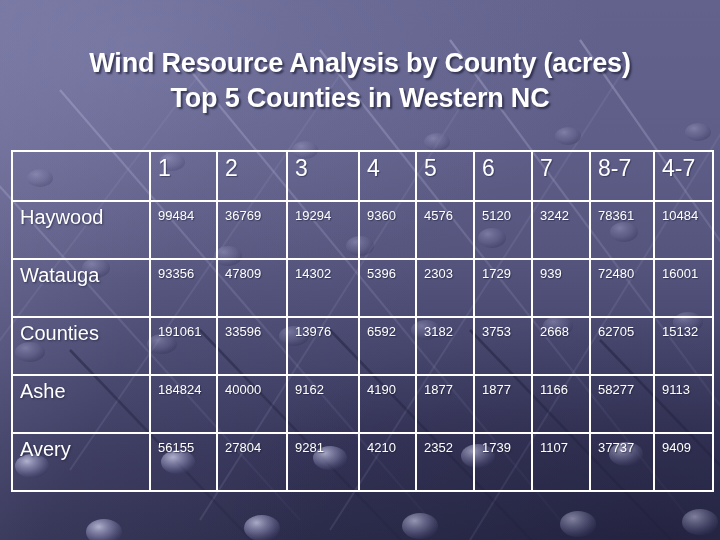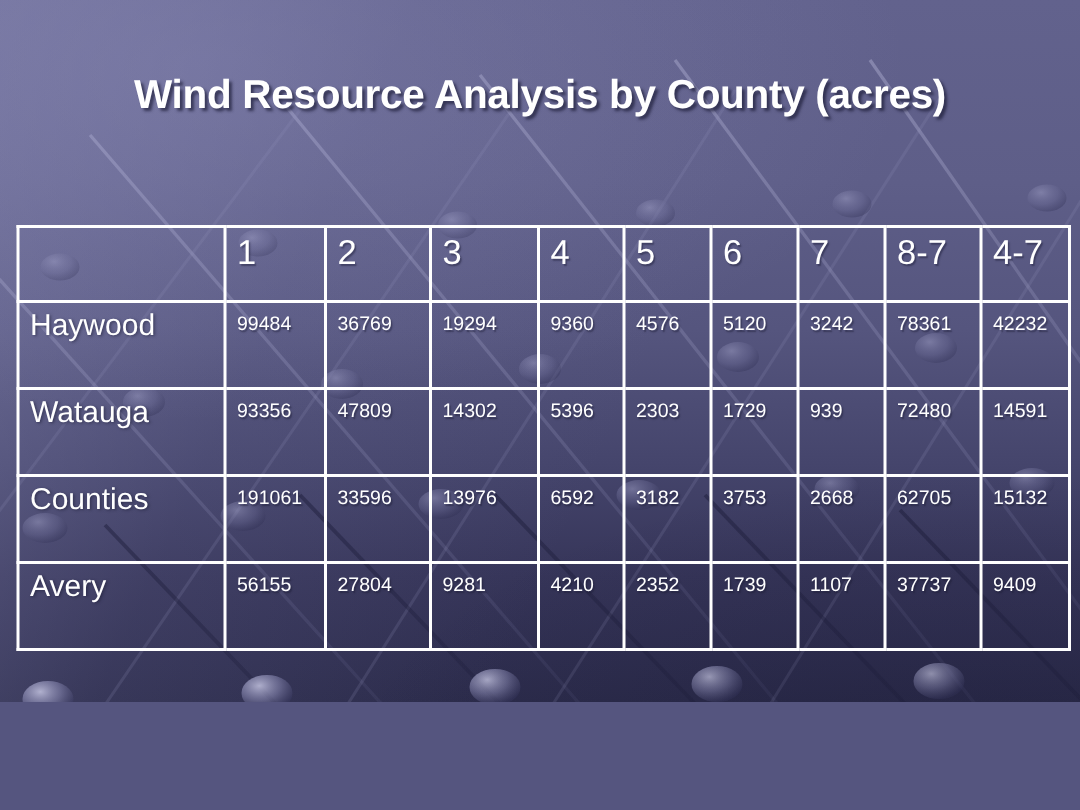--- a/index.html
+++ b/index.html
@@ -10,21 +10,21 @@
     width: 720px;
     height: 540px;
     overflow: hidden;
     font-family: "Liberation Sans", sans-serif;
     background: #55557f;
   }
 
   #slide {
     position: relative;
     width: 720px;
-    height: 468px;
+    height: 540px;
     overflow: hidden;
     
     background:
       linear-gradient(115deg, rgba(128,128,170,0.55) 0%, rgba(108,108,150,0.18) 30%, rgba(40,40,70,0.0) 58%),
       linear-gradient(180deg, #62628d 0%, #5e5e88 26%, #55557e 47%, #45456c 66%, #363559 82%, #2c2c4c 100%);
   }
 
   
   #bg-lattice {
     position: absolute;
@@ -209,20 +209,21 @@
       <ellipse cx="420" cy="526" rx="18" ry="13" fill="url(#sphereGrad)"></ellipse>
       <ellipse cx="578" cy="524" rx="18" ry="13" fill="url(#sphereGrad)"></ellipse>
       <ellipse cx="700" cy="522" rx="18" ry="13" fill="url(#sphereGrad)"></ellipse>
     </g>
   </svg>
 
   <div id="bg-sheen"></div>
 
   <div id="title-block">
     <span class="tline">Wind Resource Analysis by County (acres)</span>
+    <span class="tline">Top 5 Counties in Western NC</span>
   </div>
 
   <table id="wind-table">
     <colgroup>
       <col class="c-county">
         <col class="c-1">
         <col class="c-2">
         <col class="c-3">
       <col class="c-4">
         <col class="c-5">
@@ -249,47 +250,59 @@
       <tr>
         <td class="county-cell">Haywood</td>
         <td>99484</td>
         <td>36769</td>
         <td>19294</td>
         <td>9360</td>
         <td>4576</td>
         <td>5120</td>
         <td>3242</td>
         <td>78361</td>
-        <td>42232</td>
+        <td>10484</td>
       </tr>
       <tr>
         <td class="county-cell">Watauga</td>
         <td>93356</td>
         <td>47809</td>
         <td>14302</td>
         <td>5396</td>
         <td>2303</td>
         <td>1729</td>
         <td>939</td>
         <td>72480</td>
-        <td>14591</td>
+        <td>16001</td>
       </tr>
       <tr>
         <td class="county-cell">Counties</td>
         <td>191061</td>
         <td>33596</td>
         <td>13976</td>
         <td>6592</td>
         <td>3182</td>
         <td>3753</td>
         <td>2668</td>
         <td>62705</td>
         <td>15132</td>
       </tr>
       <tr>
+        <td class="county-cell">Ashe</td>
+        <td>184824</td>
+        <td>40000</td>
+        <td>9162</td>
+        <td>4190</td>
+        <td>1877</td>
+        <td>1877</td>
+        <td>1166</td>
+        <td>58277</td>
+        <td>9113</td>
+      </tr>
+      <tr>
         <td class="county-cell">Avery</td>
         <td>56155</td>
         <td>27804</td>
         <td>9281</td>
         <td>4210</td>
         <td>2352</td>
         <td>1739</td>
         <td>1107</td>
         <td>37737</td>
         <td>9409</td>

